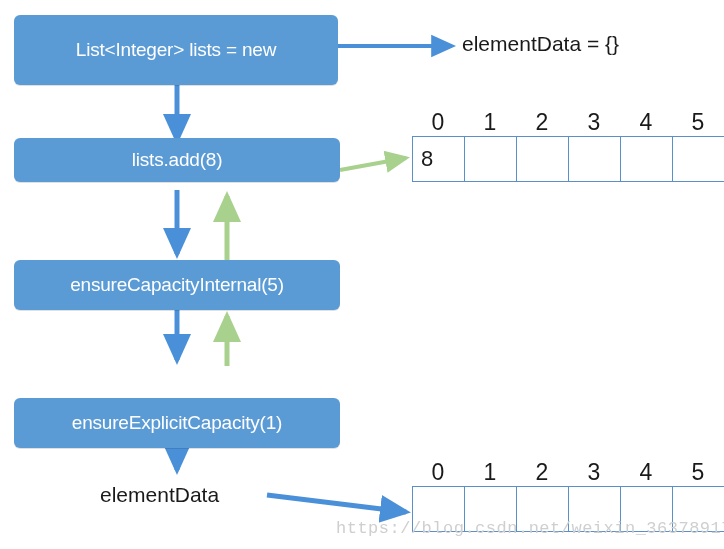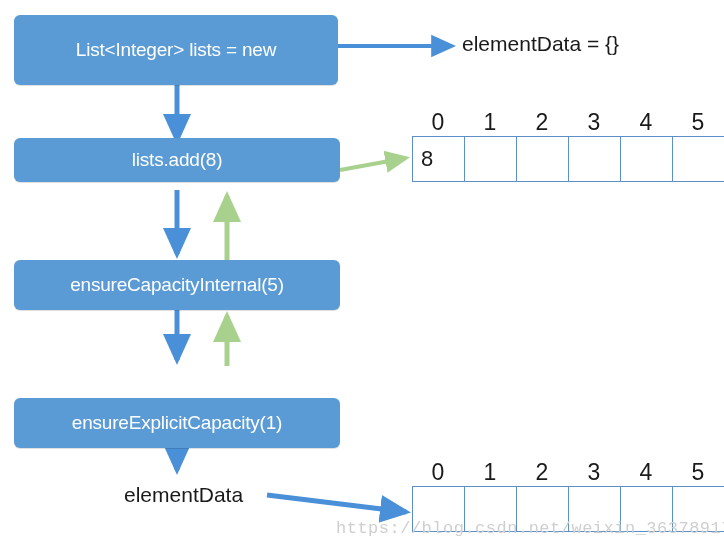--- a/index.html
+++ b/index.html
@@ -47,21 +47,21 @@
   }
 
   
   .plain-label {
     position: absolute;
     color: #1a1a1a;
     font-size: 21px;
     white-space: nowrap;
   }
   #label-elementdata-empty { left: 462px; top: 32px; }
-  #label-elementdata-bottom { left: 124px; top: 483px; }
+  #label-elementdata-bottom { left: 100px; top: 483px; }
 
   
   .array-wrap { position: absolute; }
   .array-head {
     display: flex;
     height: 28px;
   }
   .array-head .idx {
     width: 52px;
     text-align: center;

